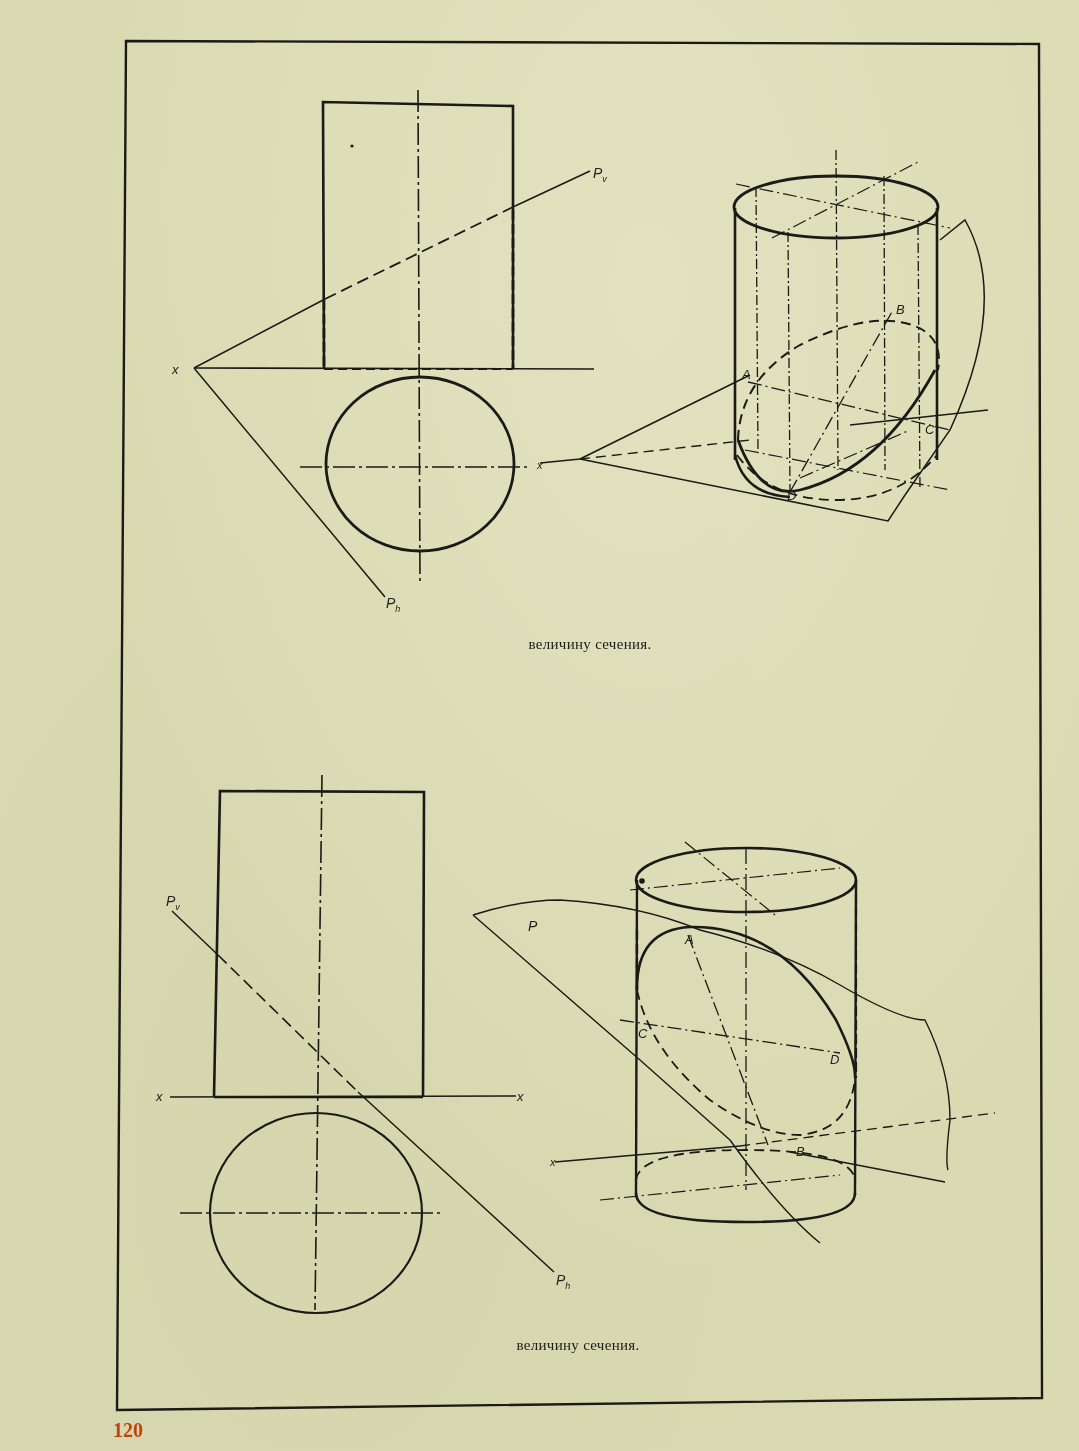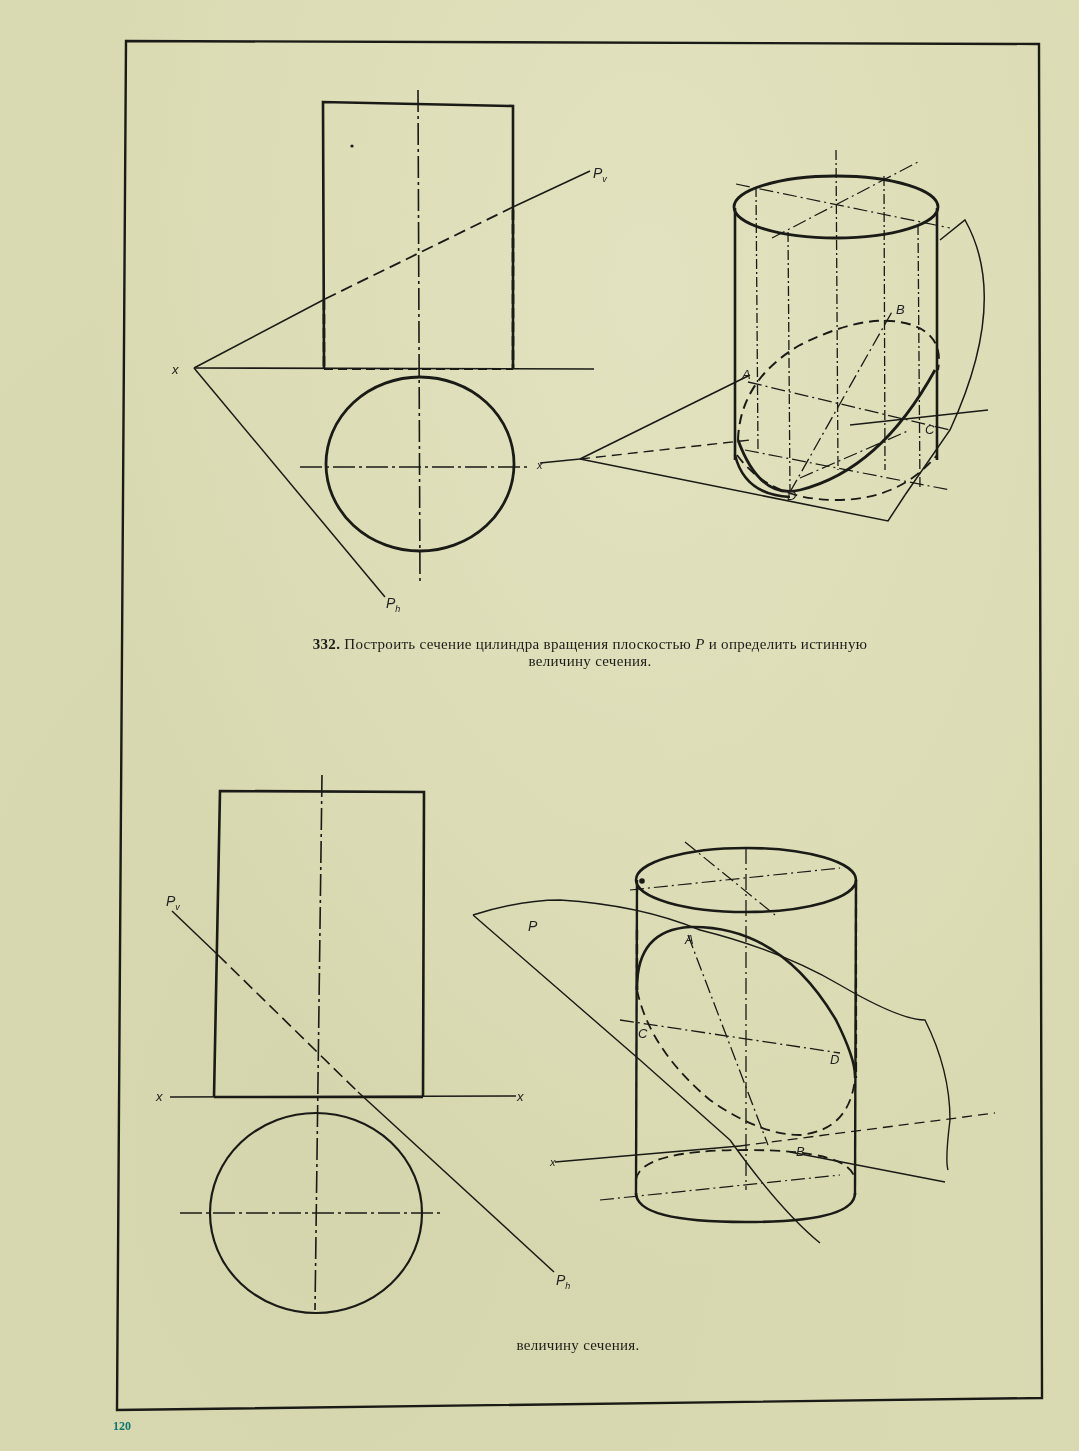--- a/index.html
+++ b/index.html
@@ -20,21 +20,21 @@
     position: absolute; left: 140px; width: 900px;
     text-align: center; color: #1c1c18;
     font-size: 15px; line-height: 17px; letter-spacing: 0.3px;
   }
   .caption .num { font-weight: bold; }
   .caption .ital { font-style: italic; }
   #caption-332 { top: 636px; }
   #caption-333 { top: 1337px; left: 128px; }
   #page-number {
     position: absolute; left: 113px; top: 1419px;
-    font-weight: bold; font-size: 12px; color: #0f766e;
+    font-weight: bold; font-size: 20px; color: #c2410c;
   }
   .lbl { font-family: "Liberation Sans", sans-serif; font-style: italic; fill: #222; }
 </style>
 </head>
 <body>
 
 <div id="page-bg"></div>
 
 <svg id="frame-svg" width="1079" height="1451" viewBox="0 0 1079 1451">
 
@@ -156,26 +156,20 @@
   </g>
   <text class="lbl" x="550" y="1166" font-size="11">x</text>
   <text class="lbl" x="528" y="931" font-size="14">P</text>
   <text class="lbl" x="685" y="944" font-size="13">A</text>
   <text class="lbl" x="796" y="1156" font-size="13">B</text>
   <text class="lbl" x="638" y="1038" font-size="13">C</text>
   <text class="lbl" x="830" y="1064" font-size="13">D</text>
 </svg>
 
 <div class="caption" id="caption-332">
-  <div>
-    <span class="num">332.</span>
-    <span>Построить сечение цилиндра вращения плоскостью</span>
-    <span class="ital">P</span>
-    <span>и определить истинную</span>
-  </div>
   <div>величину сечения.</div>
 </div>
 
 <div class="caption" id="caption-333">
   <div>величину сечения.</div>
 </div>
 
 <div id="page-number">120</div>
 
 </body></html>

